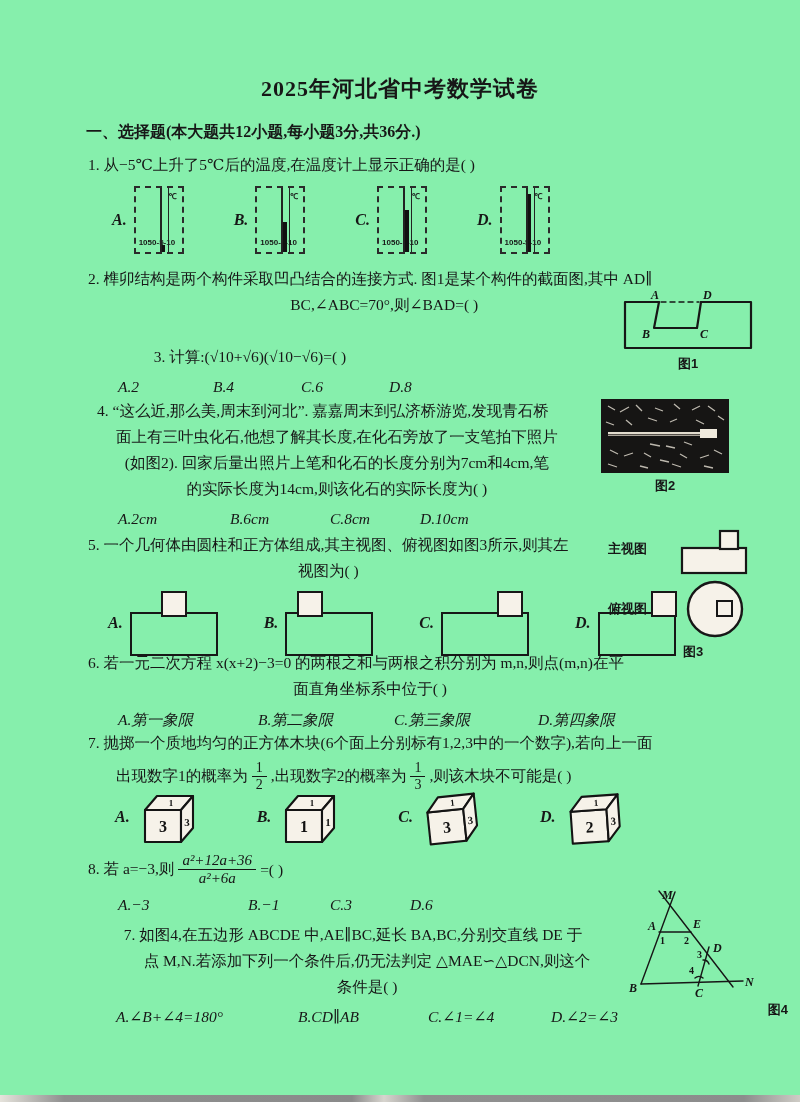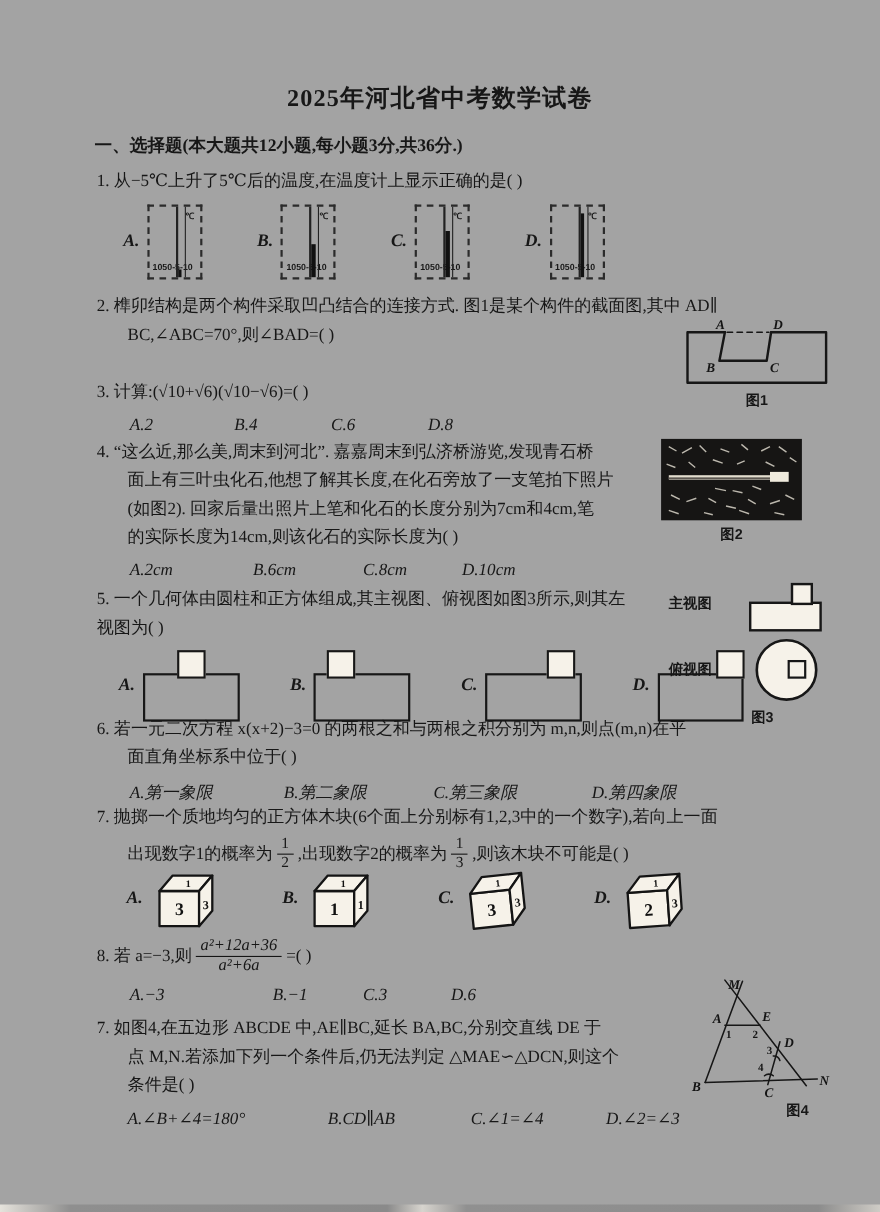--- a/index.html
+++ b/index.html
@@ -1,22 +1,22 @@
 <!DOCTYPE html>
 <html><head>
 <meta charset="utf-8">
 <style>
   html,body{margin:0;padding:0;}
-  .page{position:relative;width:800px;height:1102px;background:#a3a3a3;
+  .page{position:relative;width:800px;height:1102px;background:#86efac;
         font-family:"Liberation Serif","DejaVu Serif",serif;color:#171717;overflow:hidden;}
   .title{position:absolute;top:74px;left:0;width:100%;text-align:center;
          font-size:22px;font-weight:bold;margin:0;letter-spacing:1px;}
   .section{position:absolute;top:122px;left:86px;font-size:16px;font-weight:bold;white-space:nowrap;}
   .q{position:absolute;left:88px;font-size:15.5px;}
-  .qline{line-height:26px;white-space:nowrap;}
+  .qline{line-height:26px;white-space:nowrap;text-align:center;}
   .ind{padding-left:28px;}
   .opts{display:flex;margin-top:8px;padding-left:30px;font-style:italic;white-space:nowrap;}
   .opt{display:inline-block;}
   
   .figrow{position:absolute;display:flex;align-items:center;}
   .figpair{display:flex;align-items:center;}
   .fig-opt-label{font-size:16px;font-weight:bold;font-style:italic;margin-right:7px;}
   .thermo{position:relative;width:46px;height:64px;border:2px dashed #2b2b2b;}
   .t-ticks{position:absolute;left:3px;top:2px;height:57px;width:18px;display:flex;flex-direction:row;
            justify-content:space-between;align-items:flex-end;font-size:8px;font-weight:bold;
@@ -356,17 +356,17 @@
       <text class="svgtxt" x="68" y="42">E</text>
       <text class="svgtxt" x="88" y="66">D</text>
       <text class="svgtxt" x="4" y="106">B</text>
       <text class="svgtxt" x="70" y="111">C</text>
       <text class="svgtxt" x="120" y="100">N</text>
       <text class="svgnum" x="35" y="58">1</text>
       <text class="svgnum" x="59" y="58">2</text>
       <text class="svgnum" x="72" y="72">3</text>
       <text class="svgnum" x="64" y="88">4</text>
     </svg>
-    <div class="fig-cap" style="text-align:center;padding-left:40px">图4</div>
+    <div class="fig-cap" style="text-align:right;padding-left:40px">图4</div>
   </div>
 
   <div class="bottom-strip"></div>
 </div>
 
 </body></html>

